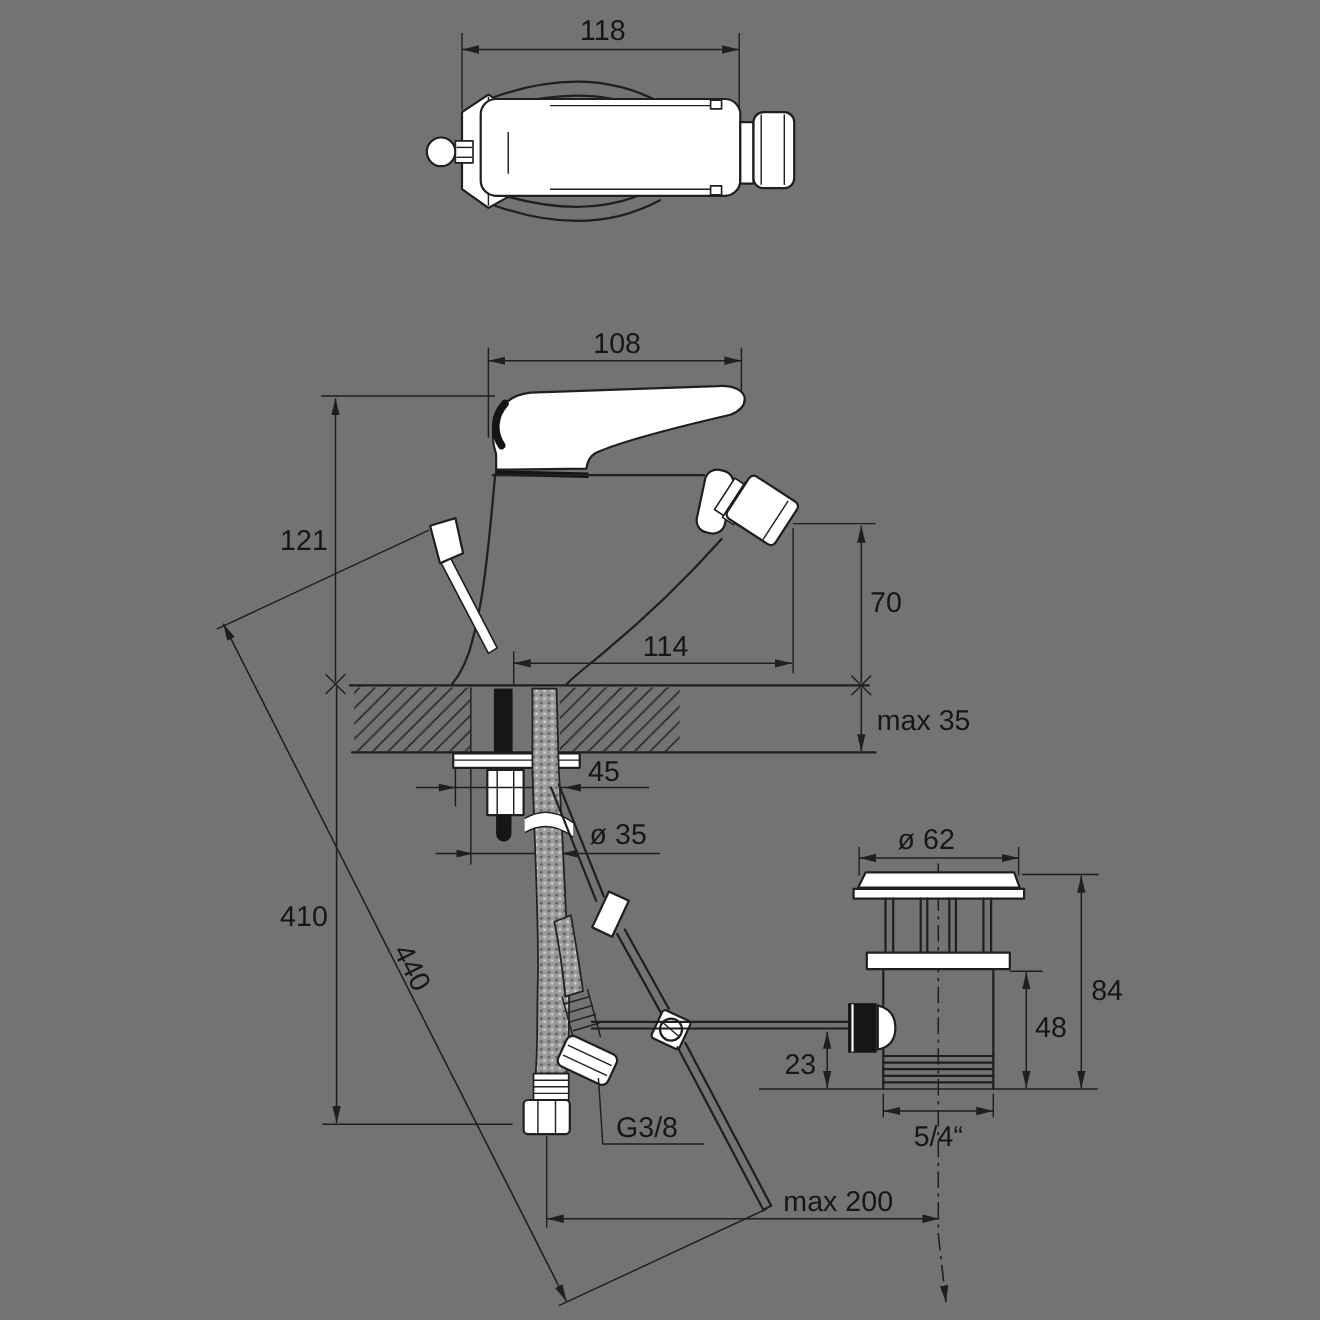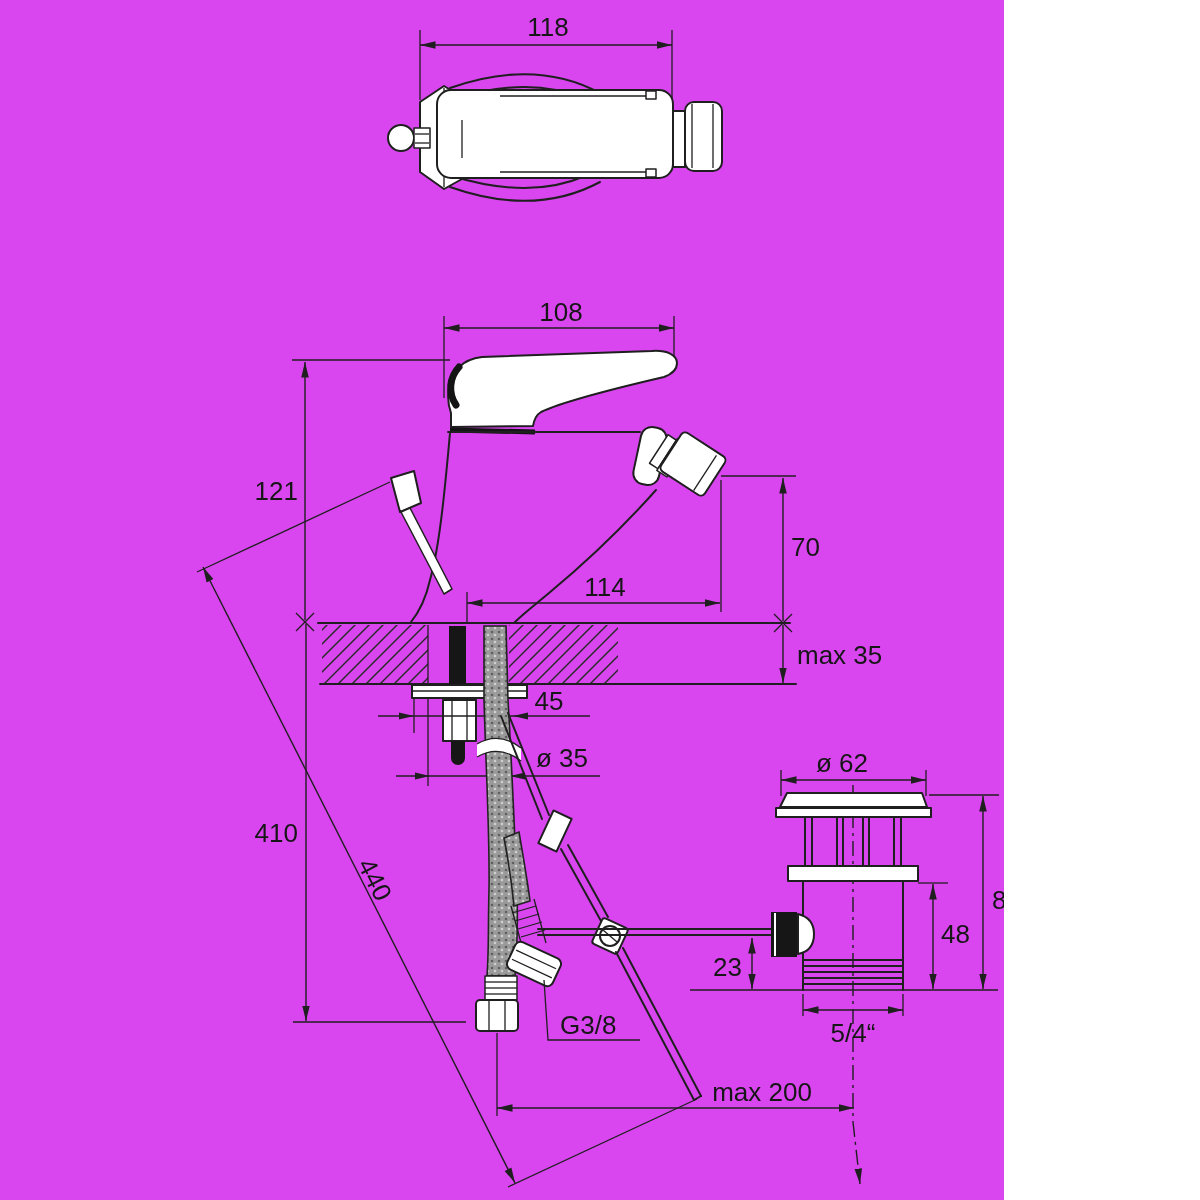--- a/index.html
+++ b/index.html
@@ -1,16 +1,16 @@
 <!DOCTYPE html>
 <html><head>
 <meta charset="utf-8">
 <style>
   html,body{margin:0;padding:0;background:#ffffff;}
-  .stage{width:1004px;height:1200px;background:#d946ef;position:relative;overflow:hidden;}
+  .stage{width:1200px;height:1200px;background:#737373;position:relative;overflow:hidden;}
   svg{font-family:"Liberation Sans","DejaVu Sans",sans-serif;display:block;}
   .ln{stroke:#1f1f1f;stroke-width:2;fill:none;stroke-linejoin:round;stroke-linecap:round;}
   .th{stroke:#1f1f1f;stroke-width:1.3;fill:none;}
   .dim{stroke:#1f1f1f;stroke-width:1.4;fill:none;}
   .fw{fill:#ffffff;stroke:#1f1f1f;stroke-width:2;stroke-linejoin:round;}
   .fwt{fill:#ffffff;stroke:#1f1f1f;stroke-width:1.5;stroke-linejoin:round;}
   .dk{fill:#161616;stroke:none;}
   .ah{fill:#1f1f1f;stroke:none;}
   .cl{stroke:#1f1f1f;stroke-width:1.4;fill:none;stroke-dasharray:15 5 3 5;}
   text{fill:#161616;font-size:26px;}

